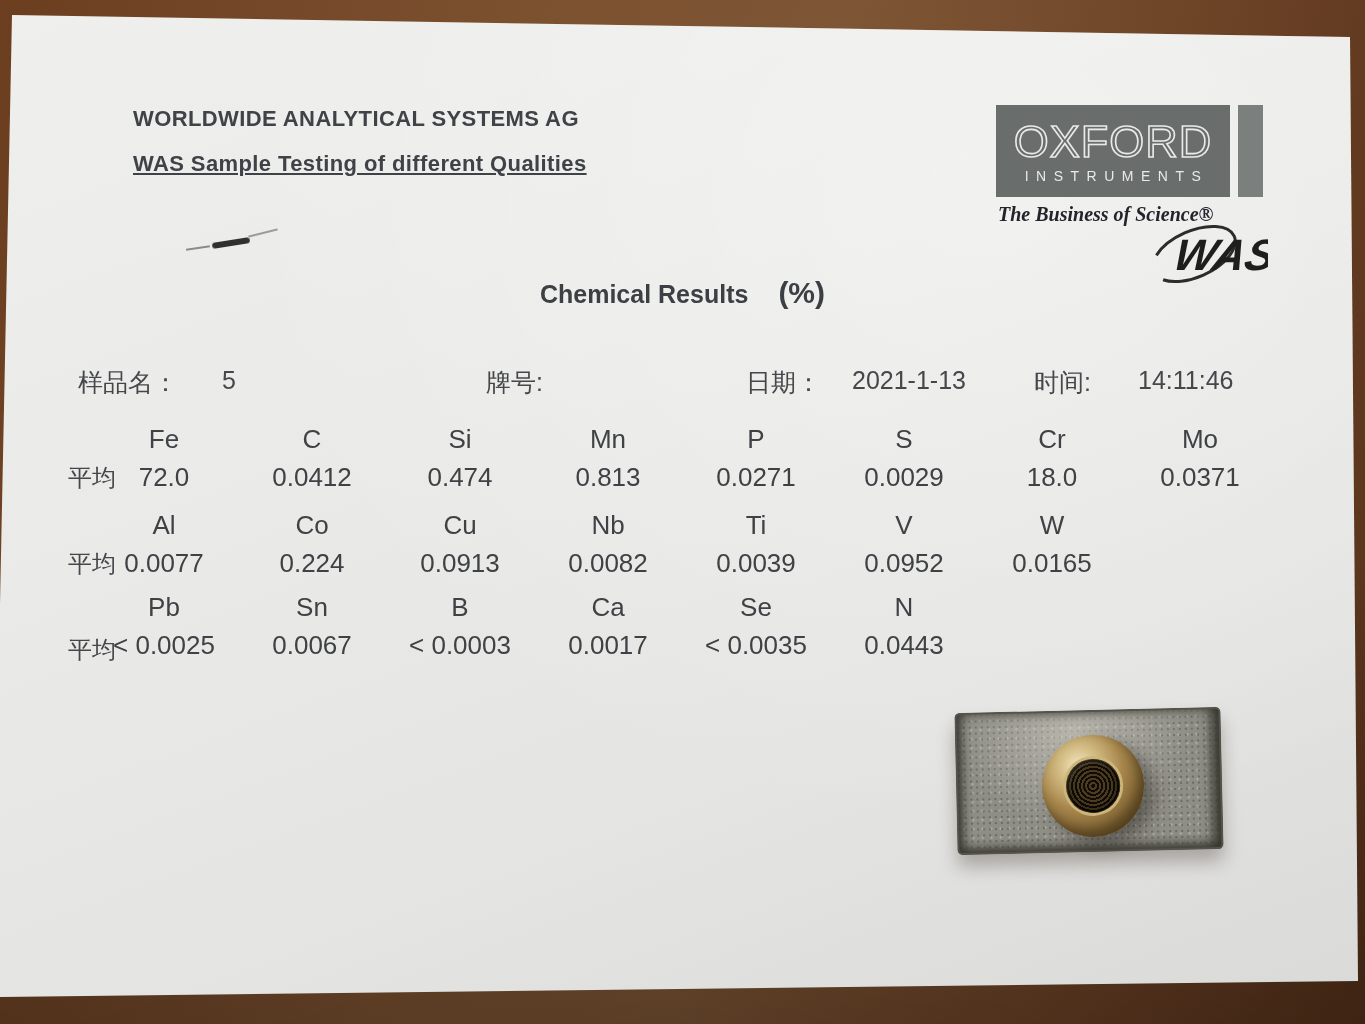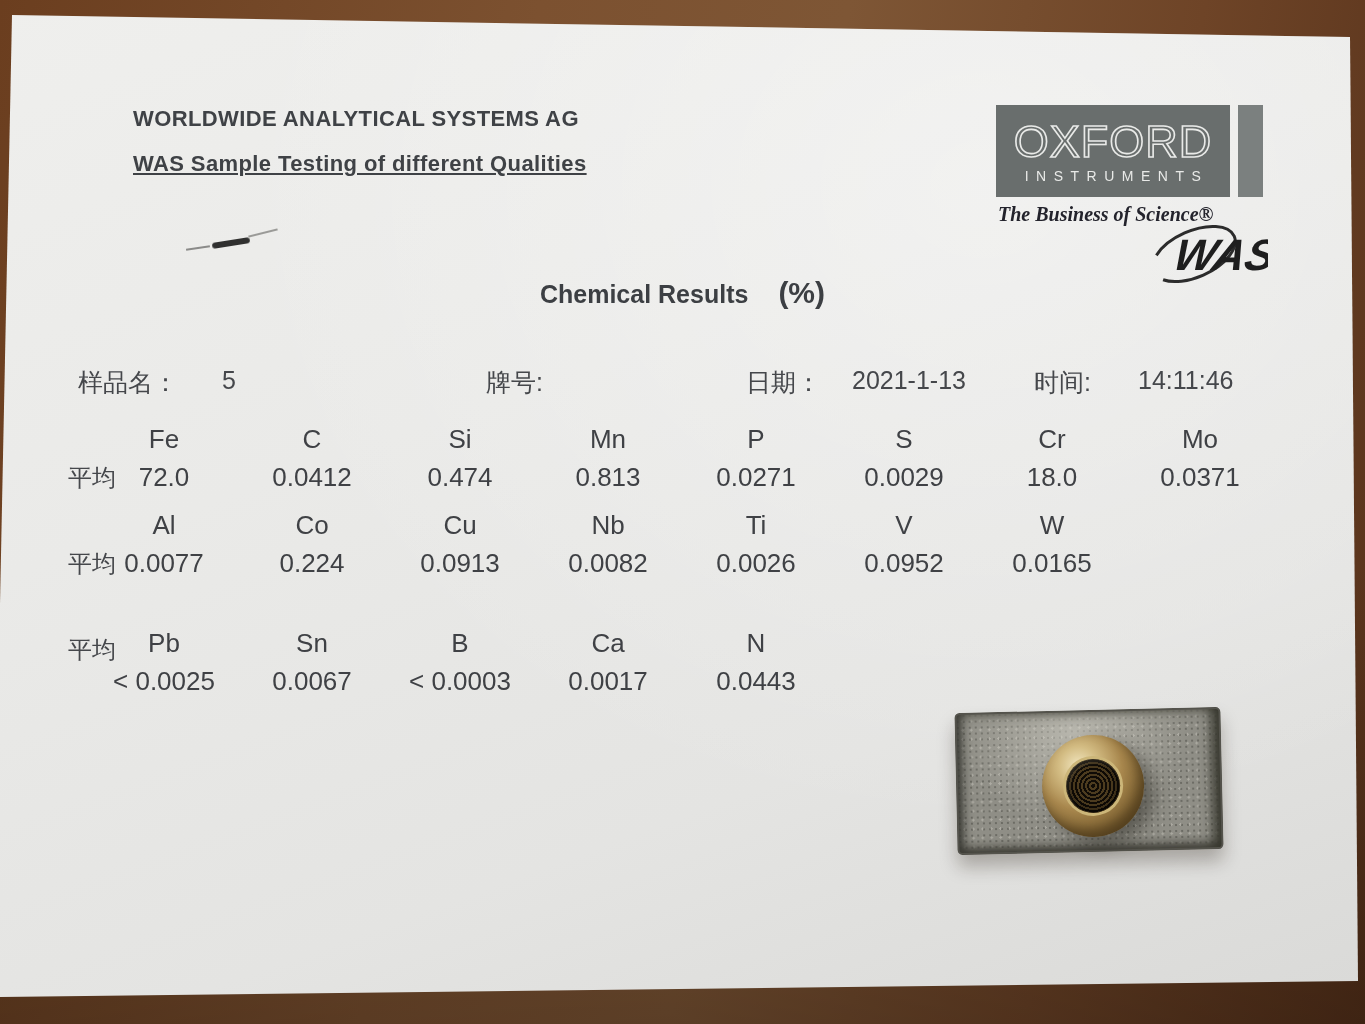--- a/index.html
+++ b/index.html
@@ -181,49 +181,53 @@
     <div class="cell">
         <div class="sym">Cu</div>
         <div class="val">0.0913</div>
       </div>
     <div class="cell">
         <div class="sym">Nb</div>
         <div class="val">0.0082</div>
       </div>
     <div class="cell">
         <div class="sym">Ti</div>
-        <div class="val">0.0026</div>
+        <div class="val">0.0039</div>
       </div>
     <div class="cell">
         <div class="sym">V</div>
         <div class="val">0.0952</div>
       </div>
     <div class="cell">
         <div class="sym">W</div>
         <div class="val">0.0165</div>
       </div>
   </div>
   <div class="abs avg" style="top:548px;">平均</div>
 
-  <div class="grid-row" style="top:628px;">
+  <div class="grid-row" style="top:592px;">
     <div class="cell">
         <div class="sym">Pb</div>
         <div class="val">&lt; 0.0025</div>
       </div>
     <div class="cell">
         <div class="sym">Sn</div>
         <div class="val">0.0067</div>
       </div>
     <div class="cell">
         <div class="sym">B</div>
         <div class="val">&lt; 0.0003</div>
       </div>
     <div class="cell">
         <div class="sym">Ca</div>
         <div class="val">0.0017</div>
+      </div>
+    <div class="cell">
+        <div class="sym">Se</div>
+        <div class="val">&lt; 0.0035</div>
       </div>
     <div class="cell">
         <div class="sym">N</div>
         <div class="val">0.0443</div>
       </div>
     <div class="cell"></div>
     <div class="cell"></div>
   </div>
   <div class="abs avg" style="top:634px;">平均</div>
 

